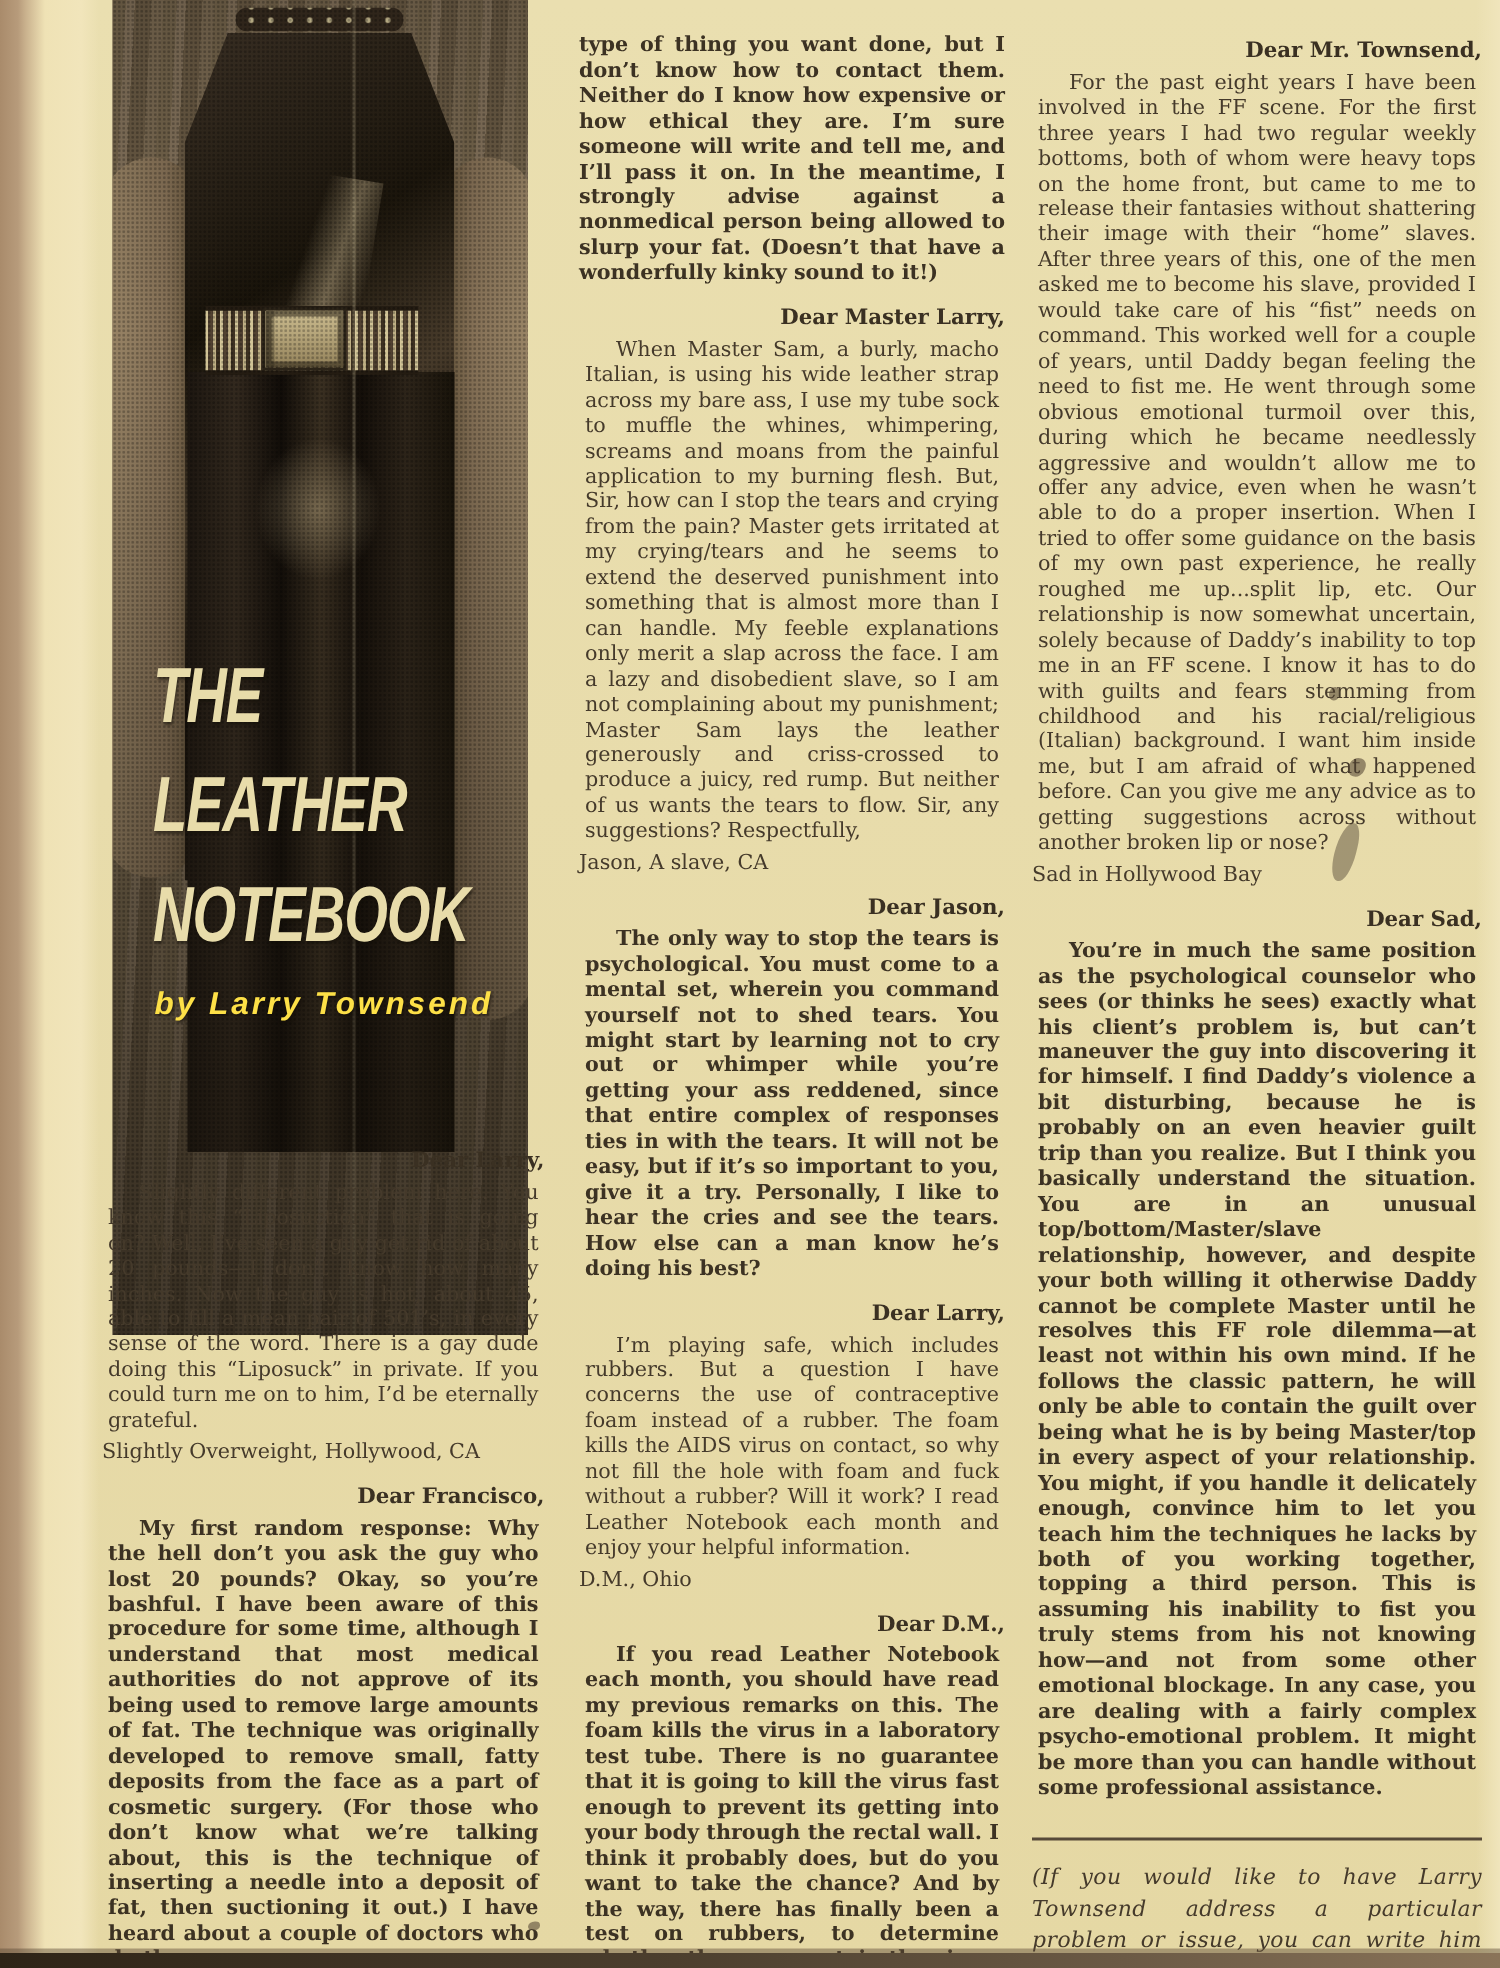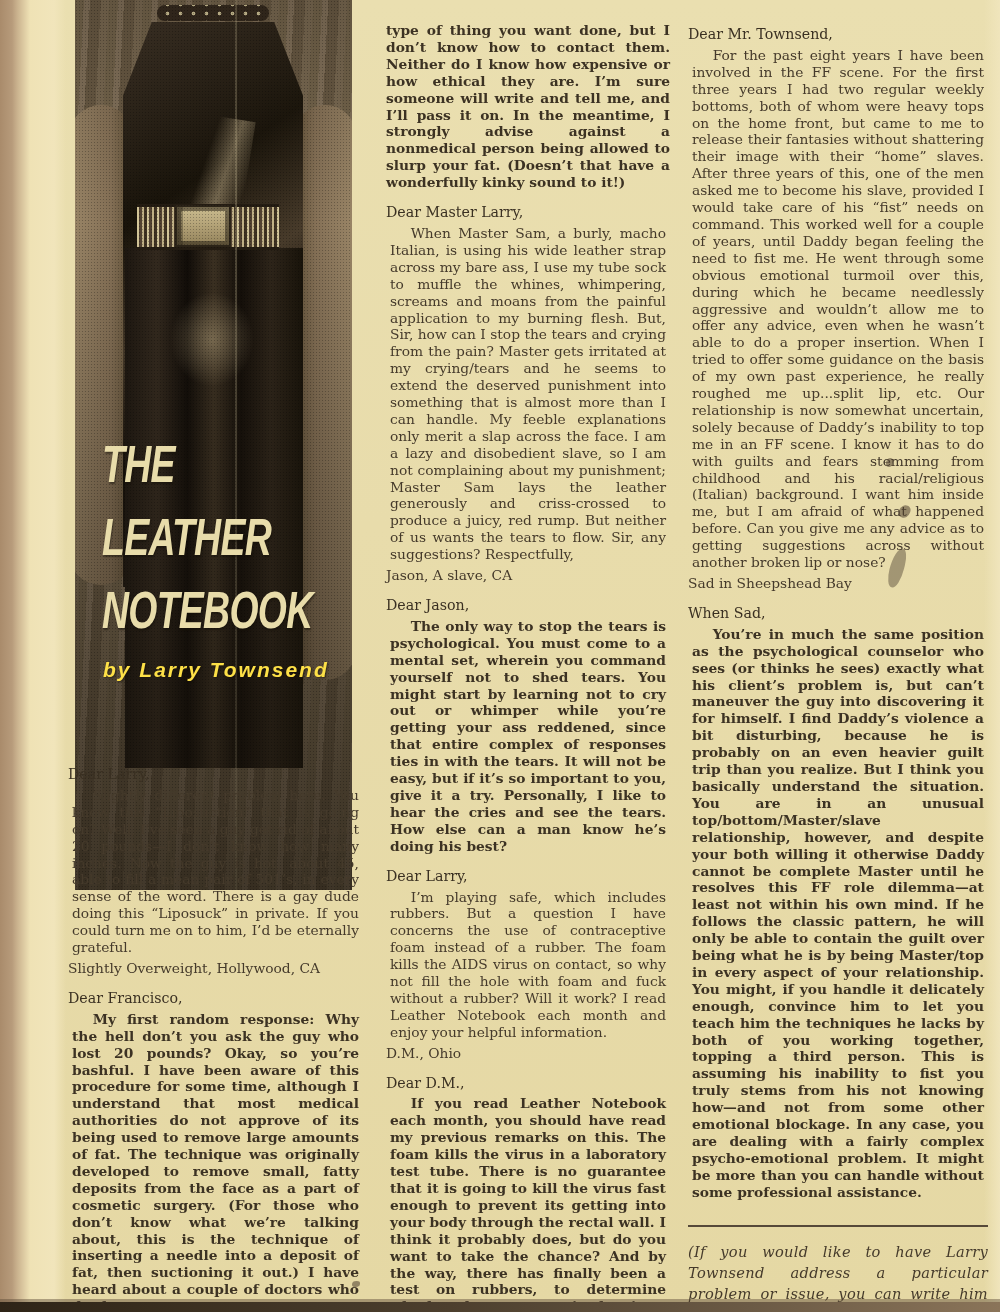--- a/index.html
+++ b/index.html
@@ -53,21 +53,21 @@
     transform:scaleX(.72);transform-origin:left center;text-shadow:1px 2px 2px rgba(20,15,8,.5);}
   .byline{position:absolute;left:28px;top:658px;z-index:5;font-family:"Liberation Sans",sans-serif;
     font-weight:bold;font-style:italic;font-size:21px;color:#fde047;letter-spacing:2px;
     text-shadow:1px 1px 2px rgba(20,15,8,.6);}
 
   
   .col{position:absolute;text-align:justify;font-size:13.8px;line-height:16.9px;color:#453a2b;}
   .col1{left:68px;top:766px;width:295px;}
   .col2{left:386px;top:22px;width:284px;}
   .col3{left:688px;top:26px;width:300px;}
-  .dear{font-weight:normal;font-size:14.2px;margin:0 0 2px 0;text-align:left;color:#3a3022;}
+  .dear{font-weight:bold;font-size:14.2px;margin:0 0 2px 0;text-align:right;color:#3a3022;}
   .gap{margin-top:13px;}
   p.body{margin:4px;text-indent:1.5em;}
   p.cont{margin:0;text-indent:0;}
   p.reply{font-weight:bold;color:#3c3223;}
   p.sig{margin:0;text-align:left;}
   .divider{border:none;border-top:2px solid #564939;margin:24px 0 14px 0;}
   p.note{margin:0;font-style:italic;text-indent:0;font-size:14.6px;line-height:21px;letter-spacing:.3px;word-spacing:2px;}
 
   
   .speck{position:absolute;background:#4e4030;opacity:.55;border-radius:60% 40% 55% 45%;}
@@ -125,22 +125,22 @@
     <p class="dear gap">Dear Larry,</p>
     <p class="body">I’m playing safe, which includes rubbers. But a question I have concerns the use of contraceptive foam instead of a rubber. The foam kills the AIDS virus on contact, so why not fill the hole with foam and fuck without a rubber? Will it work? I read Leather Notebook each month and enjoy your helpful information.</p>
     <p class="sig">D.M., Ohio</p>
     <p class="dear gap">Dear D.M.,</p>
     <p class="body reply">If you read Leather Notebook each month, you should have read my previous remarks on this. The foam kills the virus in a laboratory test tube. There is no guarantee that it is going to kill the virus fast enough to prevent its getting into your body through the rectal wall. I think it probably does, but do you want to take the chance? And by the way, there has finally been a test on rubbers, to determine whether they can contain the virus. The results, at least on the brand they tested, were positive; i.e., the rubbers did the job.</p>
   </div>
 
   <div class="col col3">
     <p class="dear">Dear Mr. Townsend,</p>
     <p class="body">For the past eight years I have been involved in the FF scene. For the first three years I had two regular weekly bottoms, both of whom were heavy tops on the home front, but came to me to release their fantasies without shattering their image with their “home” slaves. After three years of this, one of the men asked me to become his slave, provided I would take care of his “fist” needs on command. This worked well for a couple of years, until Daddy began feeling the need to fist me. He went through some obvious emotional turmoil over this, during which he became needlessly aggressive and wouldn’t allow me to offer any advice, even when he wasn’t able to do a proper insertion. When I tried to offer some guidance on the basis of my own past experience, he really roughed me up...split lip, etc. Our relationship is now somewhat uncertain, solely because of Daddy’s inability to top me in an FF scene. I know it has to do with guilts and fears stemming from childhood and his racial/religious (Italian) background. I want him inside me, but I am afraid of what happened before. Can you give me any advice as to getting suggestions across without another broken lip or nose?</p>
-    <p class="sig">Sad in Sheepshead Bay</p>
-    <p class="dear gap">When Sad,</p>
+    <p class="sig">Sad in Hollywood Bay</p>
+    <p class="dear gap">Dear Sad,</p>
     <p class="body reply">You’re in much the same position as the psychological counselor who sees (or thinks he sees) exactly what his client’s problem is, but can’t maneuver the guy into discovering it for himself. I find Daddy’s violence a bit disturbing, because he is probably on an even heavier guilt trip than you realize. But I think you basically understand the situation. You are in an unusual top/bottom/Master/slave relationship, however, and despite your both willing it otherwise Daddy cannot be complete Master until he resolves this FF role dilemma—at least not within his own mind. If he follows the classic pattern, he will only be able to contain the guilt over being what he is by being Master/top in every aspect of your relationship. You might, if you handle it delicately enough, convince him to let you teach him the techniques he lacks by both of you working together, topping a third person. This is assuming his inability to fist you truly stems from his not knowing how—and not from some other emotional blockage. In any case, you are dealing with a fairly complex psycho-emotional problem. It might be more than you can handle without some professional assistance.</p>
     <hr class="divider">
     <p class="note">(If you would like to have Larry Townsend address a particular problem or issue, you can write him via Leather Notebook, Drummer, 640 Natoma Street, San Francisco, CA 94103.)</p>
 
   </div>
 
   <div class="speck s1"></div>
   <div class="speck s2"></div>
   <div class="speck s3"></div>
   <div class="speck s4"></div>

